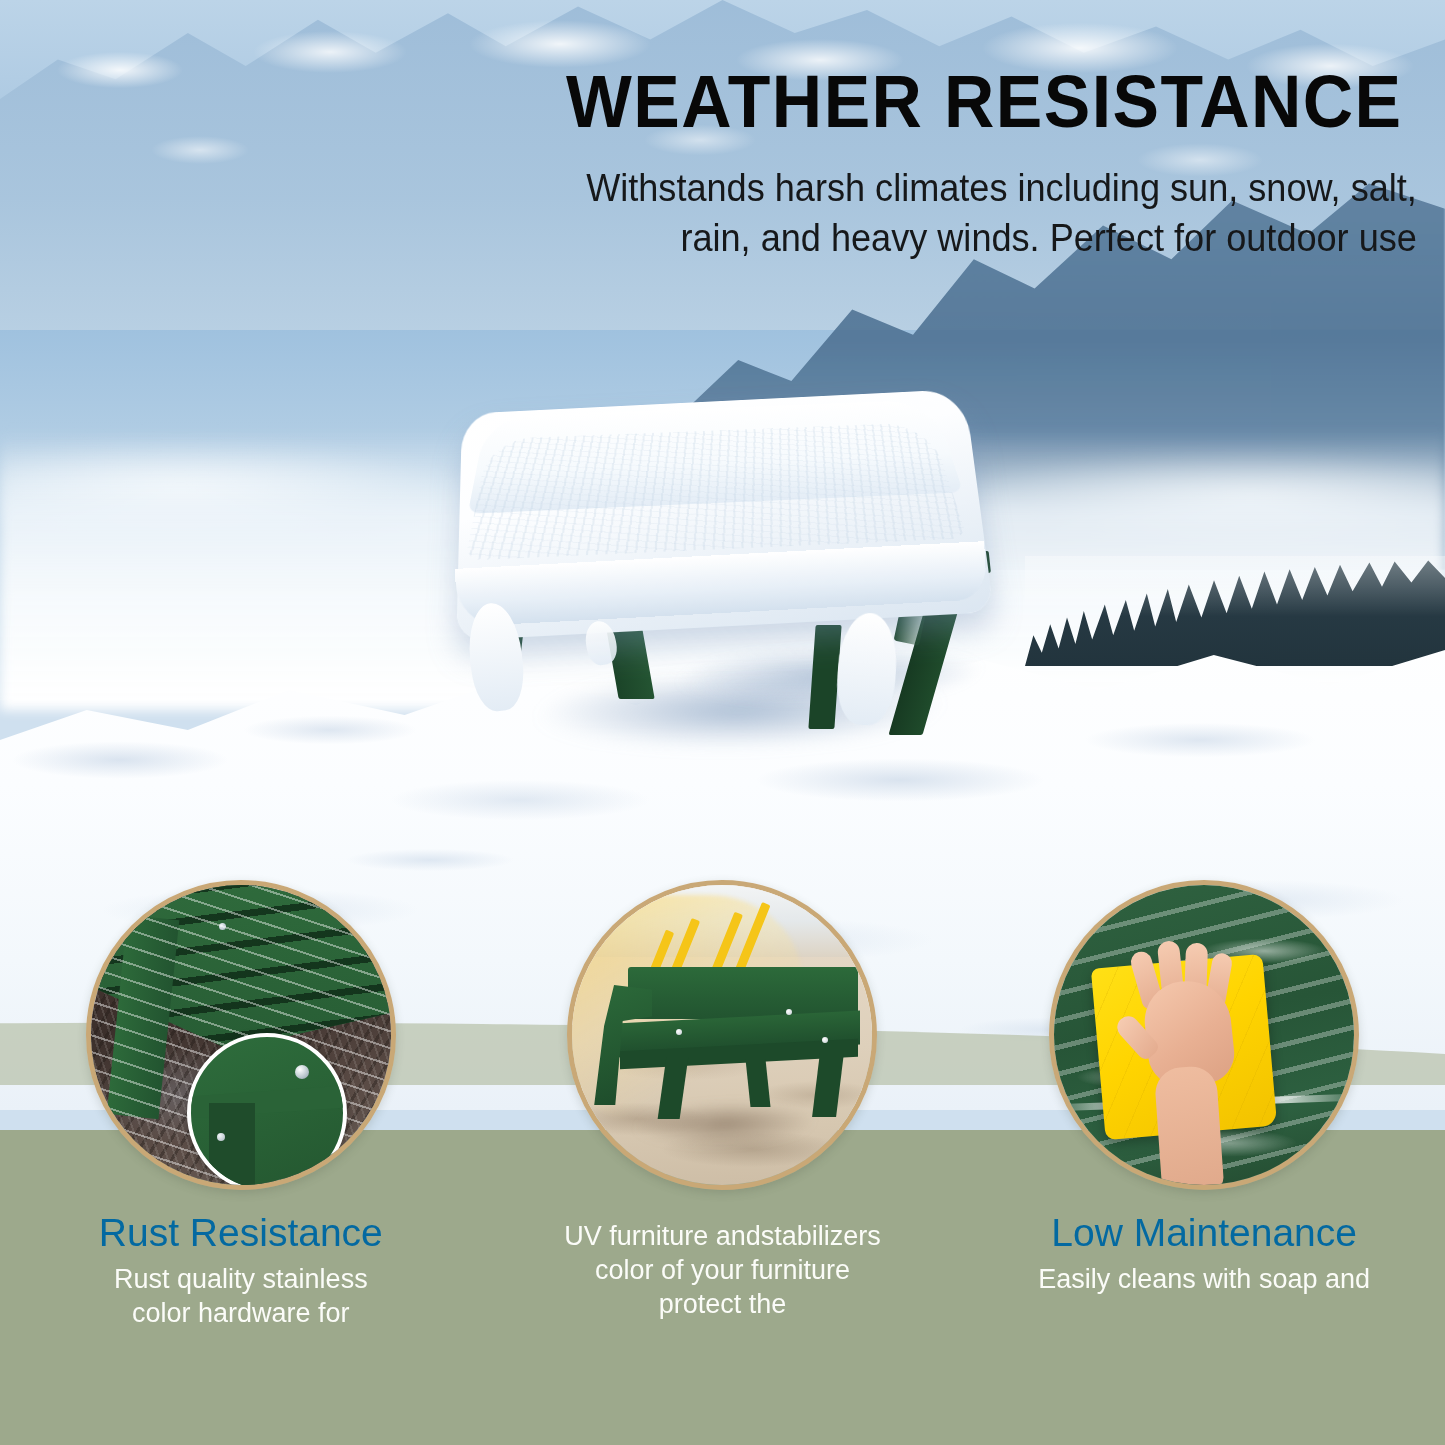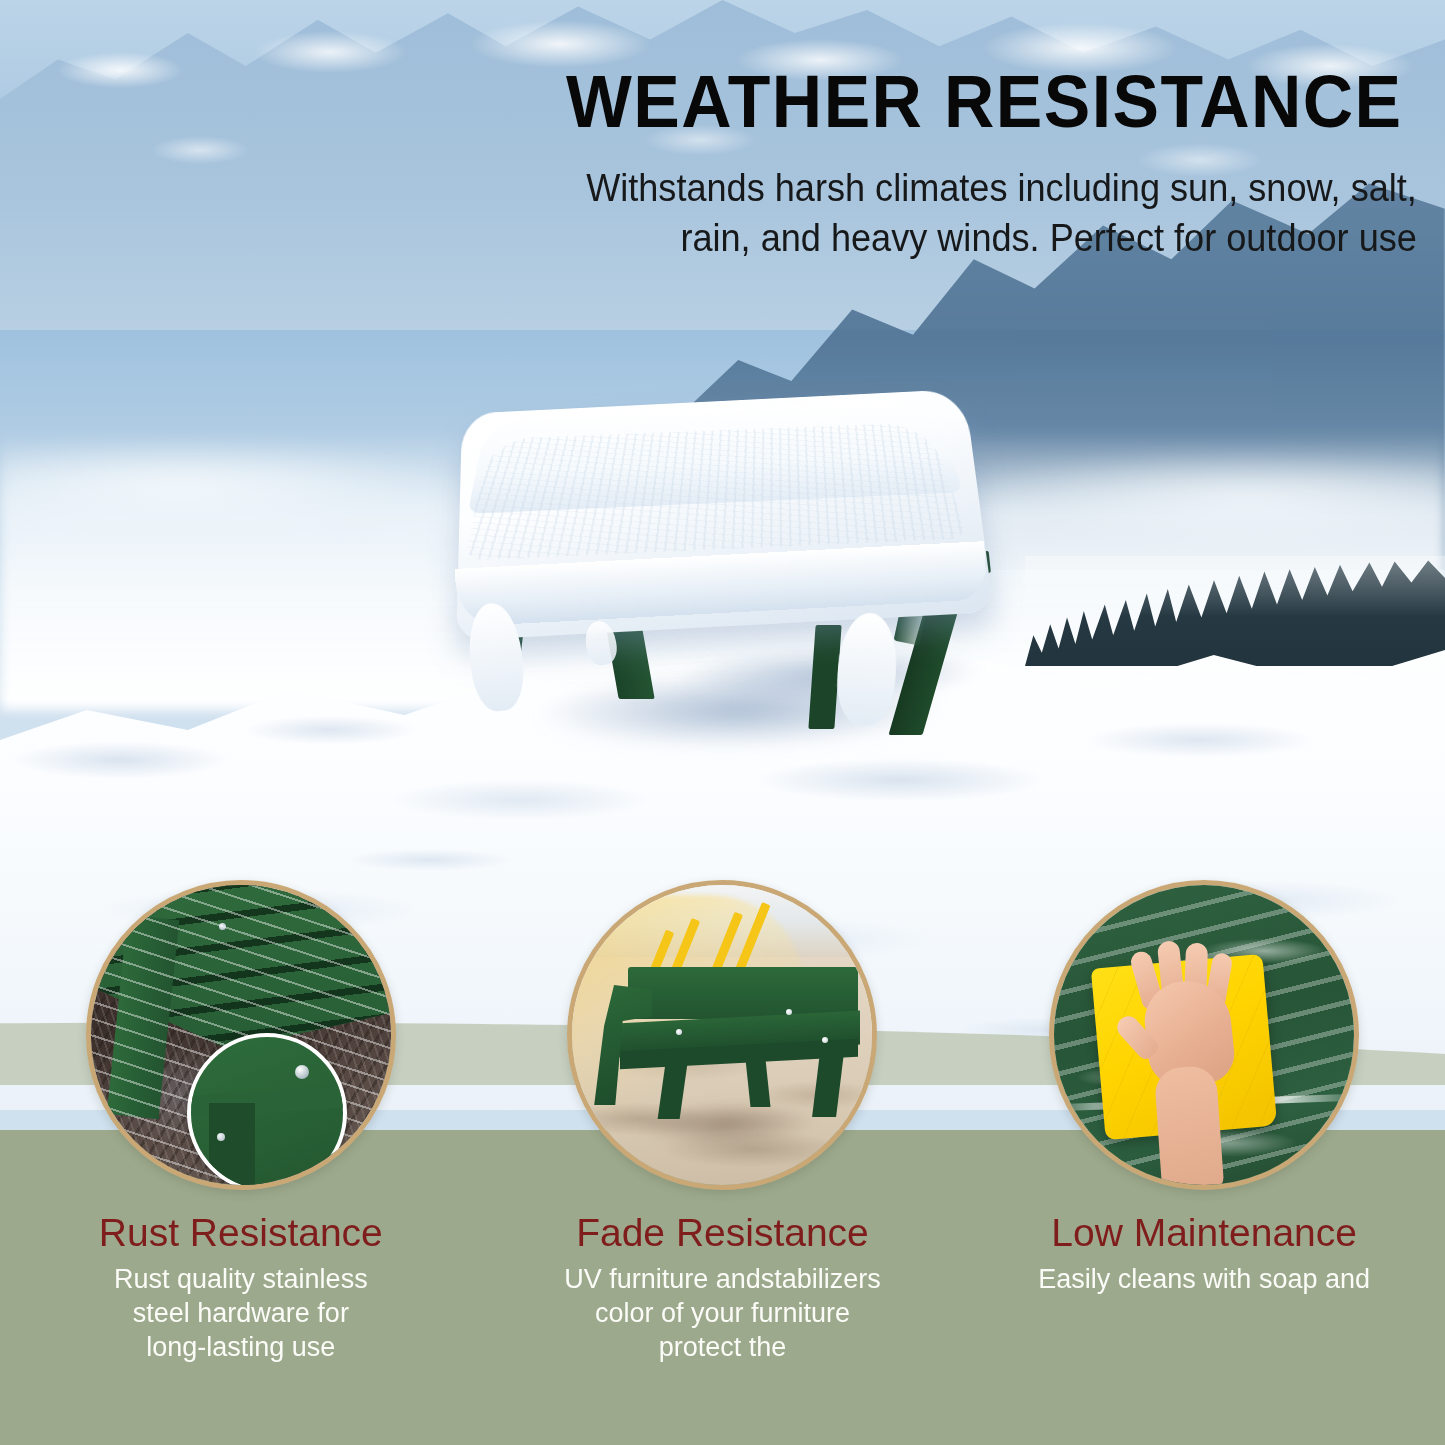--- a/index.html
+++ b/index.html
@@ -366,21 +366,21 @@
   .finger{position:absolute;background:linear-gradient(170deg,#F6CCB2,#E4AC8F);border-radius:14px 14px 10px 10px;}
   .f1{left:82px;top:66px;width:21px;height:58px;transform:rotate(-16deg);}
   .f2{left:106px;top:56px;width:22px;height:64px;transform:rotate(-6deg);}
   .f3{left:131px;top:58px;width:22px;height:62px;transform:rotate(2deg);}
   .f4{left:155px;top:68px;width:20px;height:54px;transform:rotate(10deg);}
   .thumb{left:72px;top:128px;width:22px;height:48px;transform:rotate(-42deg);}
 
   
   .caption{margin-top:22px;text-align:center;width:420px;}
   .cap-title{
-    font-size:39px;font-weight:400;color:#7f1d1d;line-height:1.1;
+    font-size:39px;font-weight:400;color:#0369a1;line-height:1.1;
     font-family:"Liberation Sans",sans-serif;
   }
   .cap-body{
     margin-top:7px;
     font-size:27px;font-weight:400;color:#fbfcf8;line-height:1.26;
     font-family:"Liberation Sans",sans-serif;
   }
 </style>
 </head>
 <body>
@@ -448,22 +448,21 @@
           <div class="c1-mag-leg"></div>
           <div class="c1-mag-white"></div>
           <div class="c1-mag-screw"></div>
           <div class="c1-mag-screw2"></div>
         </div>
       </div>
       <div class="caption">
         <div class="cap-title">Rust Resistance</div>
         <div class="cap-body">
           <div>Rust quality stainless</div>
-          <div>steel hardware for</div>
-          <div>long-lasting use</div>
+          <div>color hardware for</div>
         </div>
       </div>
     </div>
 
     <div class="feature">
       <div class="circle">
         <div class="c2-sand"></div>
         <div class="c2-surf"></div>
         <div class="c2-sand-tex"></div>
         <div class="c2-sunwash"></div>
@@ -479,21 +478,20 @@
           <div class="c2-arm"></div>
           <div class="c2-leg c2-l1"></div>
           <div class="c2-leg c2-l2"></div>
           <div class="c2-leg c2-l3"></div>
           <div class="c2-screw" style="left:86px;top:62px;"></div>
           <div class="c2-screw" style="left:196px;top:42px;"></div>
           <div class="c2-screw" style="left:232px;top:70px;"></div>
         </div>
       </div>
       <div class="caption">
-        <div class="cap-title">Fade Resistance</div>
         <div class="cap-body">
           <div>UV furniture andstabilizers</div>
           <div>color of your furniture</div>
           <div>protect the</div>
         </div>
       </div>
     </div>
 
     <div class="feature">
       <div class="circle">

